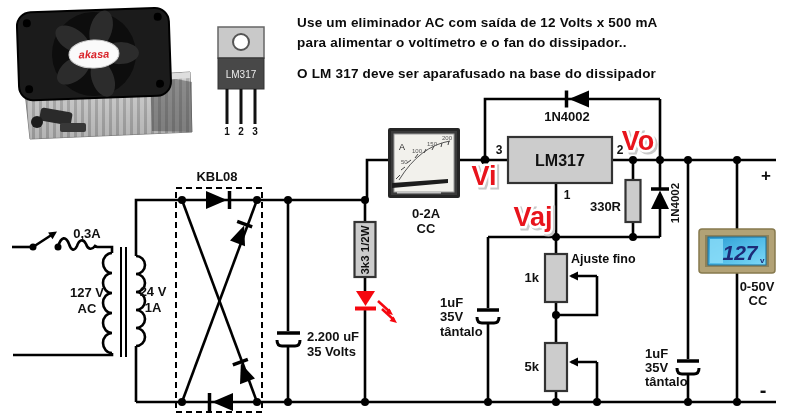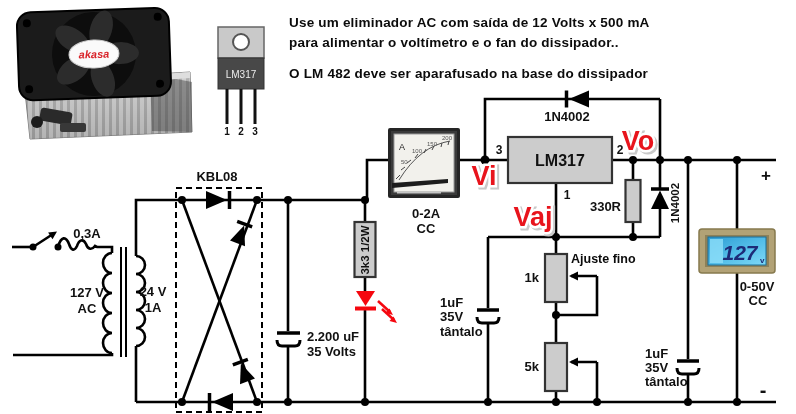--- a/index.html
+++ b/index.html
@@ -1,37 +1,37 @@
 <!DOCTYPE html>
 <html><head>
 <meta charset="utf-8">
 <style>
   html,body{margin:0;padding:0;background:#ffffff;}
   body{width:796px;height:414px;position:relative;overflow:hidden;
        font-family:"Liberation Sans",sans-serif;}
   .stage{position:absolute;left:0;top:0;width:796px;height:414px;}
   .notes{position:absolute;left:281px;top:13px;width:505px;color:#0b0b0b;
          font-size:13.5px;font-weight:700;letter-spacing:.2px;line-height:1.45;}
-  .notes p{margin:0 0 12px 8px;white-space:pre-line;}
+  .notes p{margin:0 0 12px 16px;white-space:pre-line;}
   svg text{font-family:"Liberation Sans",sans-serif;}
   .clabel{font-size:13px;font-weight:bold;fill:#111;}
   .pinlabel{font-size:12px;font-weight:bold;fill:#111;}
   .redlabel{font-size:27px;font-weight:800;fill:#e8141c;stroke:#ffffff;stroke-width:5px;
             paint-order:stroke;filter:drop-shadow(2px 2px 0 #c9c9c9);}
   .wire{stroke:#000;stroke-width:2.6;fill:none;}
   .thin{stroke:#000;stroke-width:2;fill:none;}
   .compbox{fill:#cccccc;stroke:#333;stroke-width:2.2;}
 </style>
 </head>
 <body>
 
 <div class="notes">
   <p>Use um eliminador AC com saída de 12 Volts x 500 mA
 para alimentar o voltímetro e o fan do dissipador..</p>
-  <p>O LM 482 deve ser aparafusado na base do dissipador</p>
+  <p>O LM 317 deve ser aparafusado na base do dissipador</p>
 </div>
 
 <svg class="stage" viewBox="0 0 796 414">
   <defs>
     <pattern id="fins" width="7" height="12" patternUnits="userSpaceOnUse">
       <rect width="7" height="12" fill="#c6c6c6"></rect>
       <rect x="4" width="3" height="12" fill="#8d8d8d"></rect>
     </pattern>
     <linearGradient id="lcd" x1="0" y1="0" x2="1" y2="1">
       <stop offset="0" stop-color="#2d9cd3"></stop>

